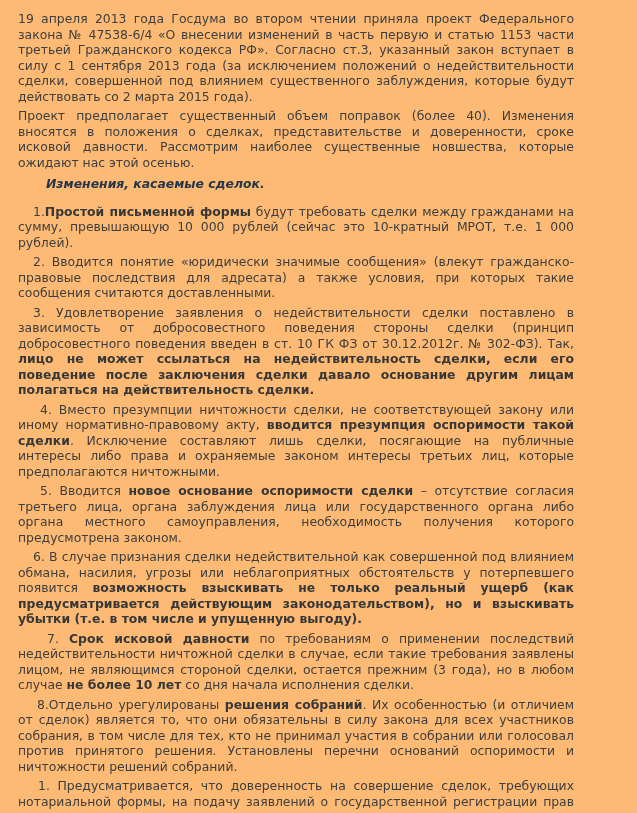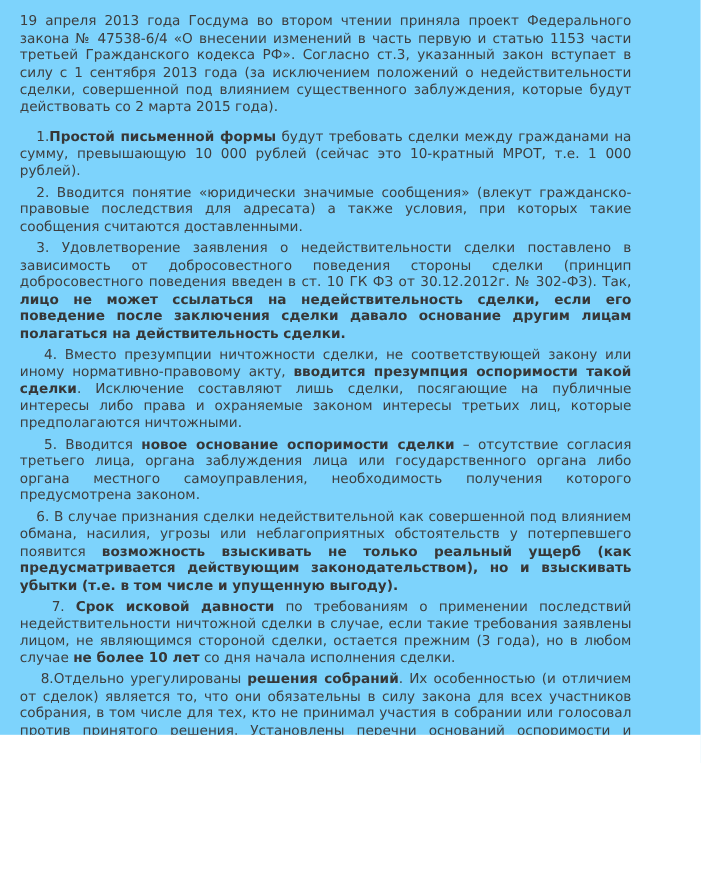--- a/index.html
+++ b/index.html
@@ -6,22 +6,22 @@
     margin: 0;
     padding: 0;
     background: #ffffff;
     width: 637px;
     height: 813px;
     overflow: hidden;
   }
   .page {
     position: relative;
     width: 637px;
-    height: 668px;
-    background: #7dd3fc;
+    height: 813px;
+    background: #fdba74;
     overflow: hidden;
   }
   .doc {
     position: absolute;
     left: 18px;
     top: 11px;
     width: 556px;
     font-family: "DejaVu Sans", "Liberation Sans", sans-serif;
     font-size: 12.4px;
     line-height: 15.5px;
@@ -43,20 +43,22 @@
     font-weight: bold;
     color: #373737;
   }
 </style>
 </head>
 <body>
 
 <div class="page">
   <div class="doc" id="doc" style="color: rgb(62, 62, 62);">
       <p class="body" style="text-indent: 0px;"><span>19 апреля 2013 года Госдума во втором чтении приняла проект Федерального закона № 47538-6/4 «О внесении изменений в часть первую и статью 1153 части третьей Гражданского кодекса РФ». Согласно ст.3, указанный закон вступает в силу с 1 сентября 2013 года (за исключением положений о недействительности сделки, совершенной под влиянием существенного заблуждения, которые будут действовать со 2 марта 2015 года).</span></p>
+      <p class="body" style="text-indent: 0px;"><span>Проект предполагает существенный объем поправок (более 40). Изменения вносятся в положения о сделках, представительстве и доверенности, сроке исковой давности. Рассмотрим наиболее существенные новшества, которые ожидают нас этой осенью.</span></p>
+      <p class="heading" style="color: rgb(38, 54, 74); text-indent: 28px;"><span>Изменения, касаемые сделок.</span></p>
       <p class="body" style="text-indent: 15px; margin-top: 12px;"><span>1.</span><span class="b">Простой письменной формы</span><span> будут требовать сделки между гражданами на сумму, превышающую 10 000 рублей (сейчас это 10-кратный МРОТ, т.е. 1 000 рублей).</span></p>
       <p class="body" style="text-indent: 15px;"><span>2. Вводится понятие «юридически значимые сообщения» (влекут гражданско-правовые последствия для адресата) а также условия, при которых такие сообщения считаются доставленными.</span></p>
       <p class="body" style="text-indent: 15px;"><span>3. Удовлетворение заявления о недействительности сделки поставлено в зависимость от добросовестного поведения стороны сделки (принцип добросовестного поведения введен в ст. 10 ГК ФЗ от 30.12.2012г. № 302-ФЗ). Так, </span><span class="b">лицо не может ссылаться на недействительность сделки, если его поведение после заключения сделки давало основание другим лицам полагаться на действительность сделки.</span></p>
       <p class="body" style="text-indent: 22px;"><span>4. Вместо презумпции ничтожности сделки, не соответствующей закону или иному нормативно-правовому акту, </span><span class="b">вводится презумпция оспоримости такой сделки</span><span>. Исключение составляют лишь сделки, посягающие на публичные интересы либо права и охраняемые законом интересы третьих лиц, которые предполагаются ничтожными.</span></p>
       <p class="body" style="text-indent: 22px;"><span>5. Вводится </span><span class="b">новое основание оспоримости сделки</span><span> – отсутствие согласия третьего лица, органа заблуждения лица или государственного органа либо органа местного самоуправления, необходимость получения которого предусмотрена законом.</span></p>
       <p class="body" style="text-indent: 15px;"><span>6. В случае признания сделки недействительной как совершенной под влиянием обмана, насилия, угрозы или неблагоприятных обстоятельств у потерпевшего появится </span><span class="b">возможность взыскивать не только реальный ущерб (как предусматривается действующим законодательством), но и взыскивать убытки (т.е. в том числе и упущенную выгоду).</span></p>
       <p class="body" style="text-indent: 29px;"><span>7. </span><span class="b">Срок исковой давности</span><span> по требованиям о применении последствий недействительности ничтожной сделки в случае, если такие требования заявлены лицом, не являющимся стороной сделки, остается прежним (3 года), но в любом случае </span><span class="b">не более 10 лет</span><span> со дня начала исполнения сделки.</span></p>
       <p class="body" style="text-indent: 19px;"><span>8.Отдельно урегулированы </span><span class="b">решения собраний</span><span>. Их особенностью (и отличием от сделок) является то, что они обязательны в силу закона для всех участников собрания, в том числе для тех, кто не принимал участия в собрании или голосовал против принятого решения. Установлены перечни оснований оспоримости и ничтожности решений собраний.</span></p>
       <p class="body" style="text-indent: 20px;"><span>1. Предусматривается, что доверенность на совершение сделок, требующих нотариальной формы, на подачу заявлений о государственной регистрации прав или сделок, а также на распоряжение зарегистрированными в государственных реестрах правами </span></p>
     </div>

